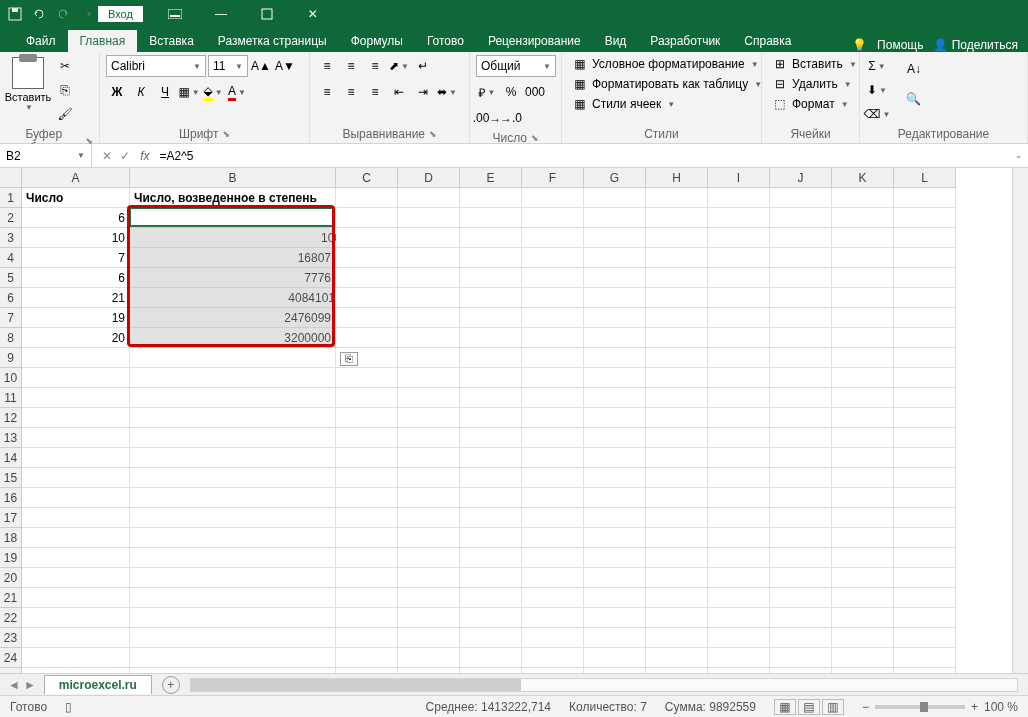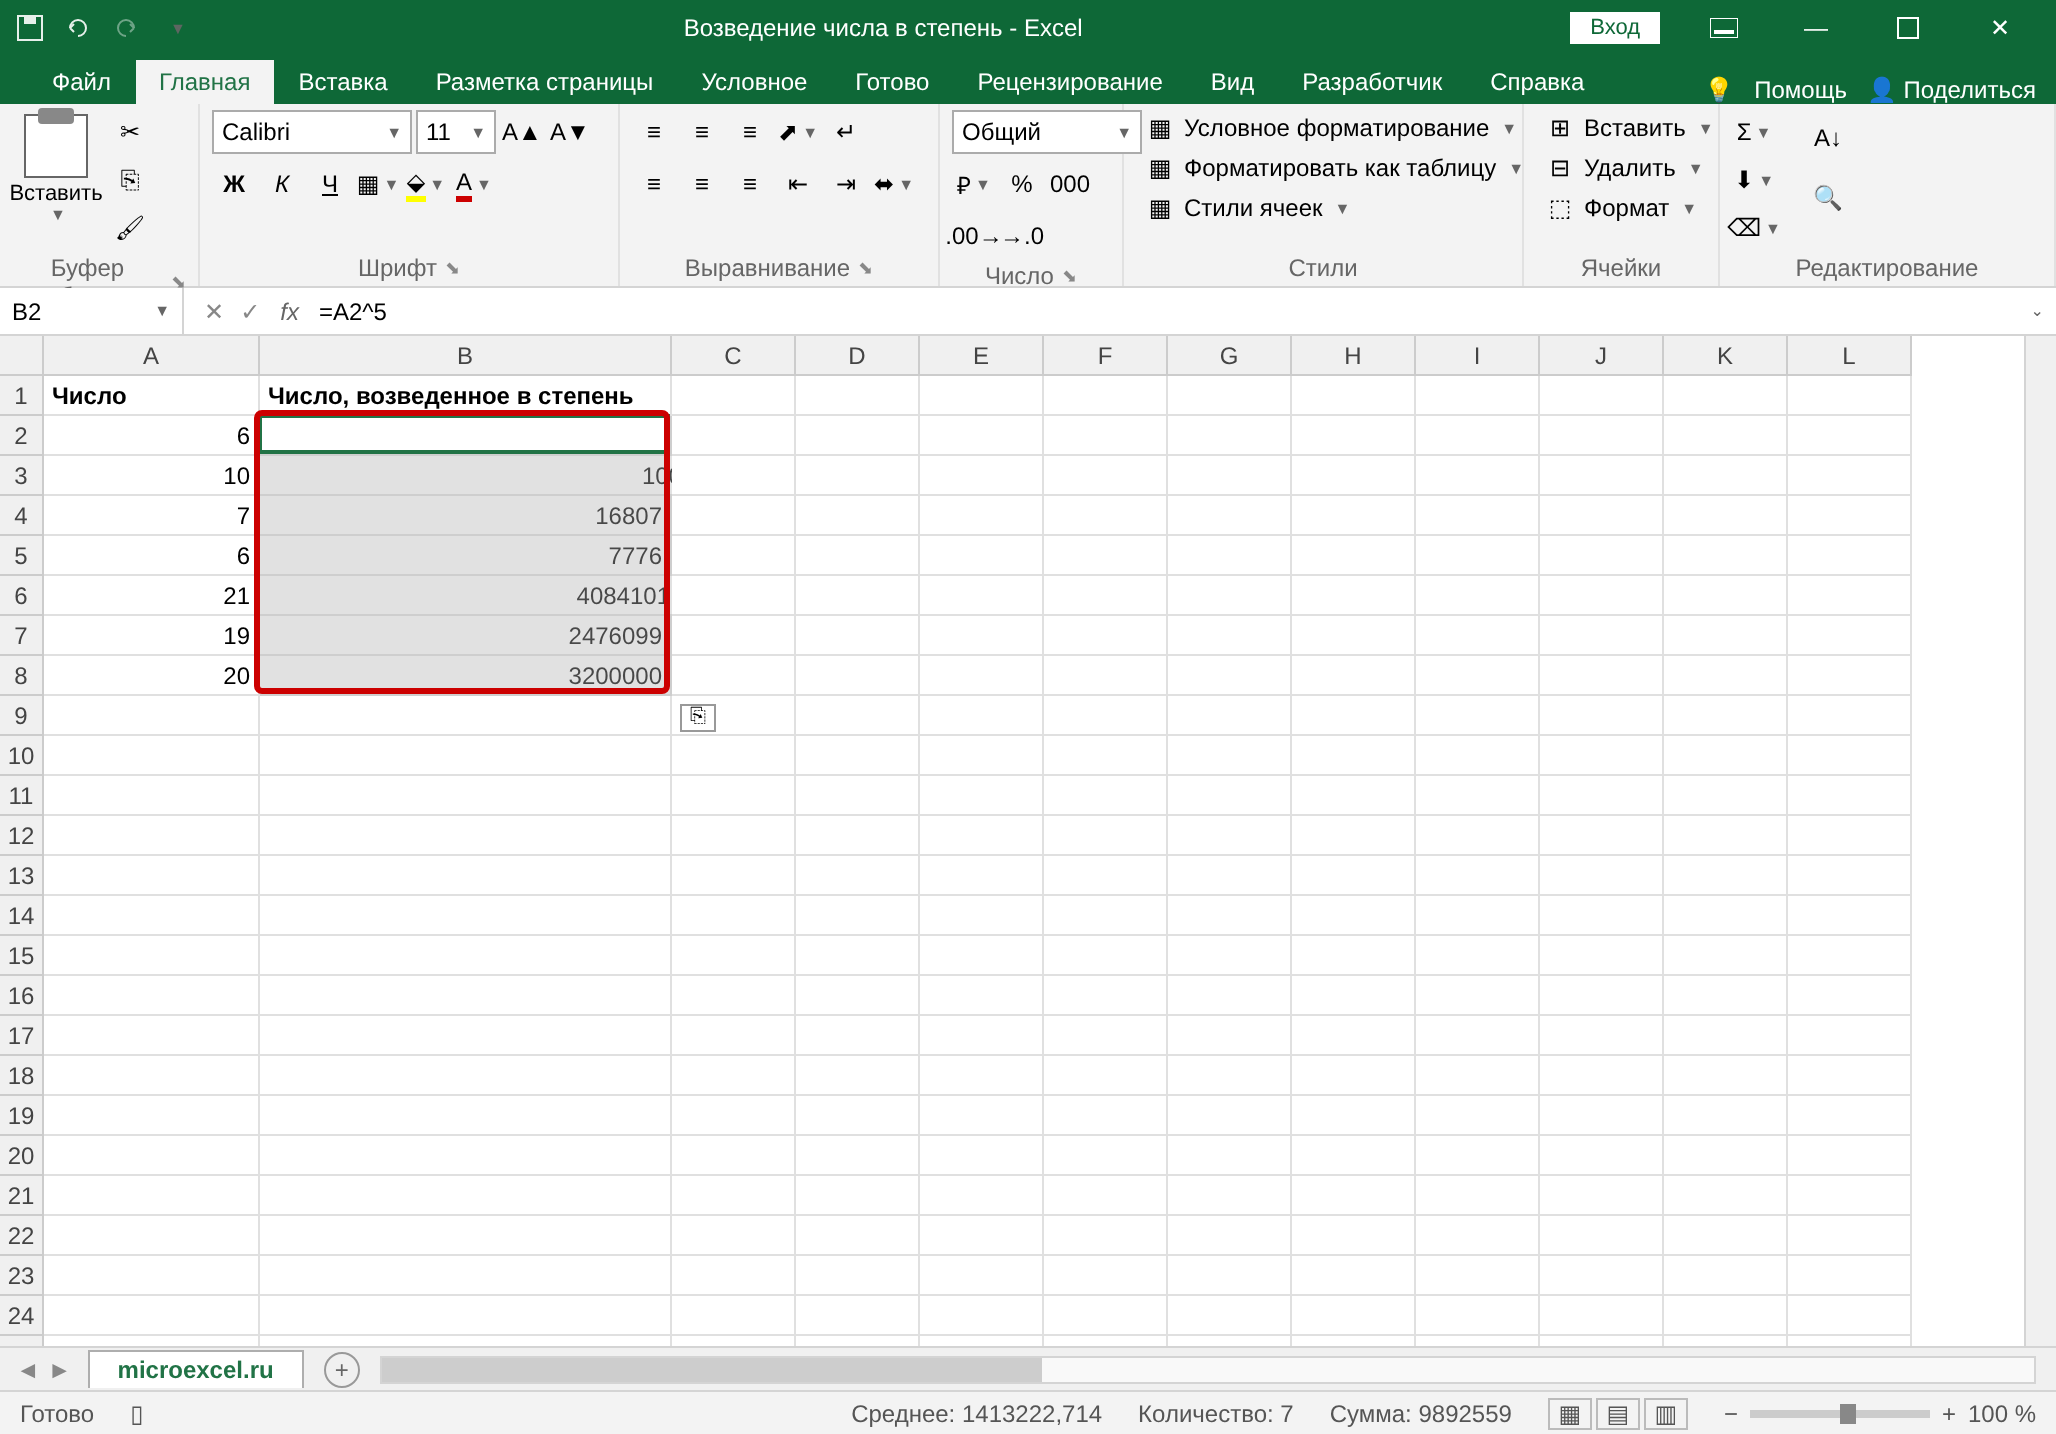--- a/index.html
+++ b/index.html
@@ -85,21 +85,20 @@
         </svg>
       </span>
     <span class="tb-ico" style="opacity:.4">
         <svg width="14" height="14" viewBox="0 0 14 14">
           <path d="M11 7 A4 4 0 1 0 7 11" fill="none" stroke="#fff"></path>
           <path d="M11 7 L9 5 M11 7 L9 9" stroke="#fff"></path>
         </svg>
       </span>
     <span class="tb-ico dd">▼</span>
   </div>
-  <div class="tb-title">Возведение числа в степень  -  Excel</div>
   <div class="tb-right">
     <div class="login-btn">Вход</div>
     <div class="tb-btn">
         <svg width="14" height="10">
           <rect width="14" height="10" fill="none" stroke="#fff"></rect>
           <rect x="2" y="6" width="10" height="2" fill="#fff"></rect>
         </svg>
       </div>
     <div class="tb-btn">—</div>
     <div class="tb-btn">
@@ -110,21 +109,21 @@
     <div class="tb-btn">✕</div>
   </div>
 </div>
 
 <div class="tabs">
   <div id="tabs-holder" style="display: flex;">
       <div class="tab">Файл</div>
       <div class="tab active">Главная</div>
       <div class="tab">Вставка</div>
       <div class="tab">Разметка страницы</div>
-      <div class="tab">Условное</div>
+      <div class="tab">Формулы</div>
       <div class="tab">Готово</div>
       <div class="tab">Рецензирование</div>
       <div class="tab">Вид</div>
       <div class="tab">Разработчик</div>
       <div class="tab">Справка</div>
     </div>
   <div class="tab-right">
     <span>💡</span>
     <span>Помощь</span>
     <span>👤 <span>Поделиться</span></span>
@@ -205,21 +204,21 @@
       </div>
     </div>
     <div class="rgroup-label">
         <span>Выравнивание</span>
         <span class="dlaunch">⬊</span>
       </div>
   </div>
 
   <div class="rgroup" style="width:92px">
     <div class="rgroup-body vstack" style="gap:4px">
-      <div class="combo" style="width:95px">
+      <div class="combo" style="width:80px">
           <span>Общий</span>
           <span class="dd" style="margin-left:auto">▼</span>
         </div>
       <div class="hstack">
         <div class="rbtn">₽<span class="dd">▼</span></div>
         <div class="rbtn">%</div>
         <div class="rbtn">000</div>
       </div>
       <div class="hstack">
         <div class="rbtn">.00→</div>

